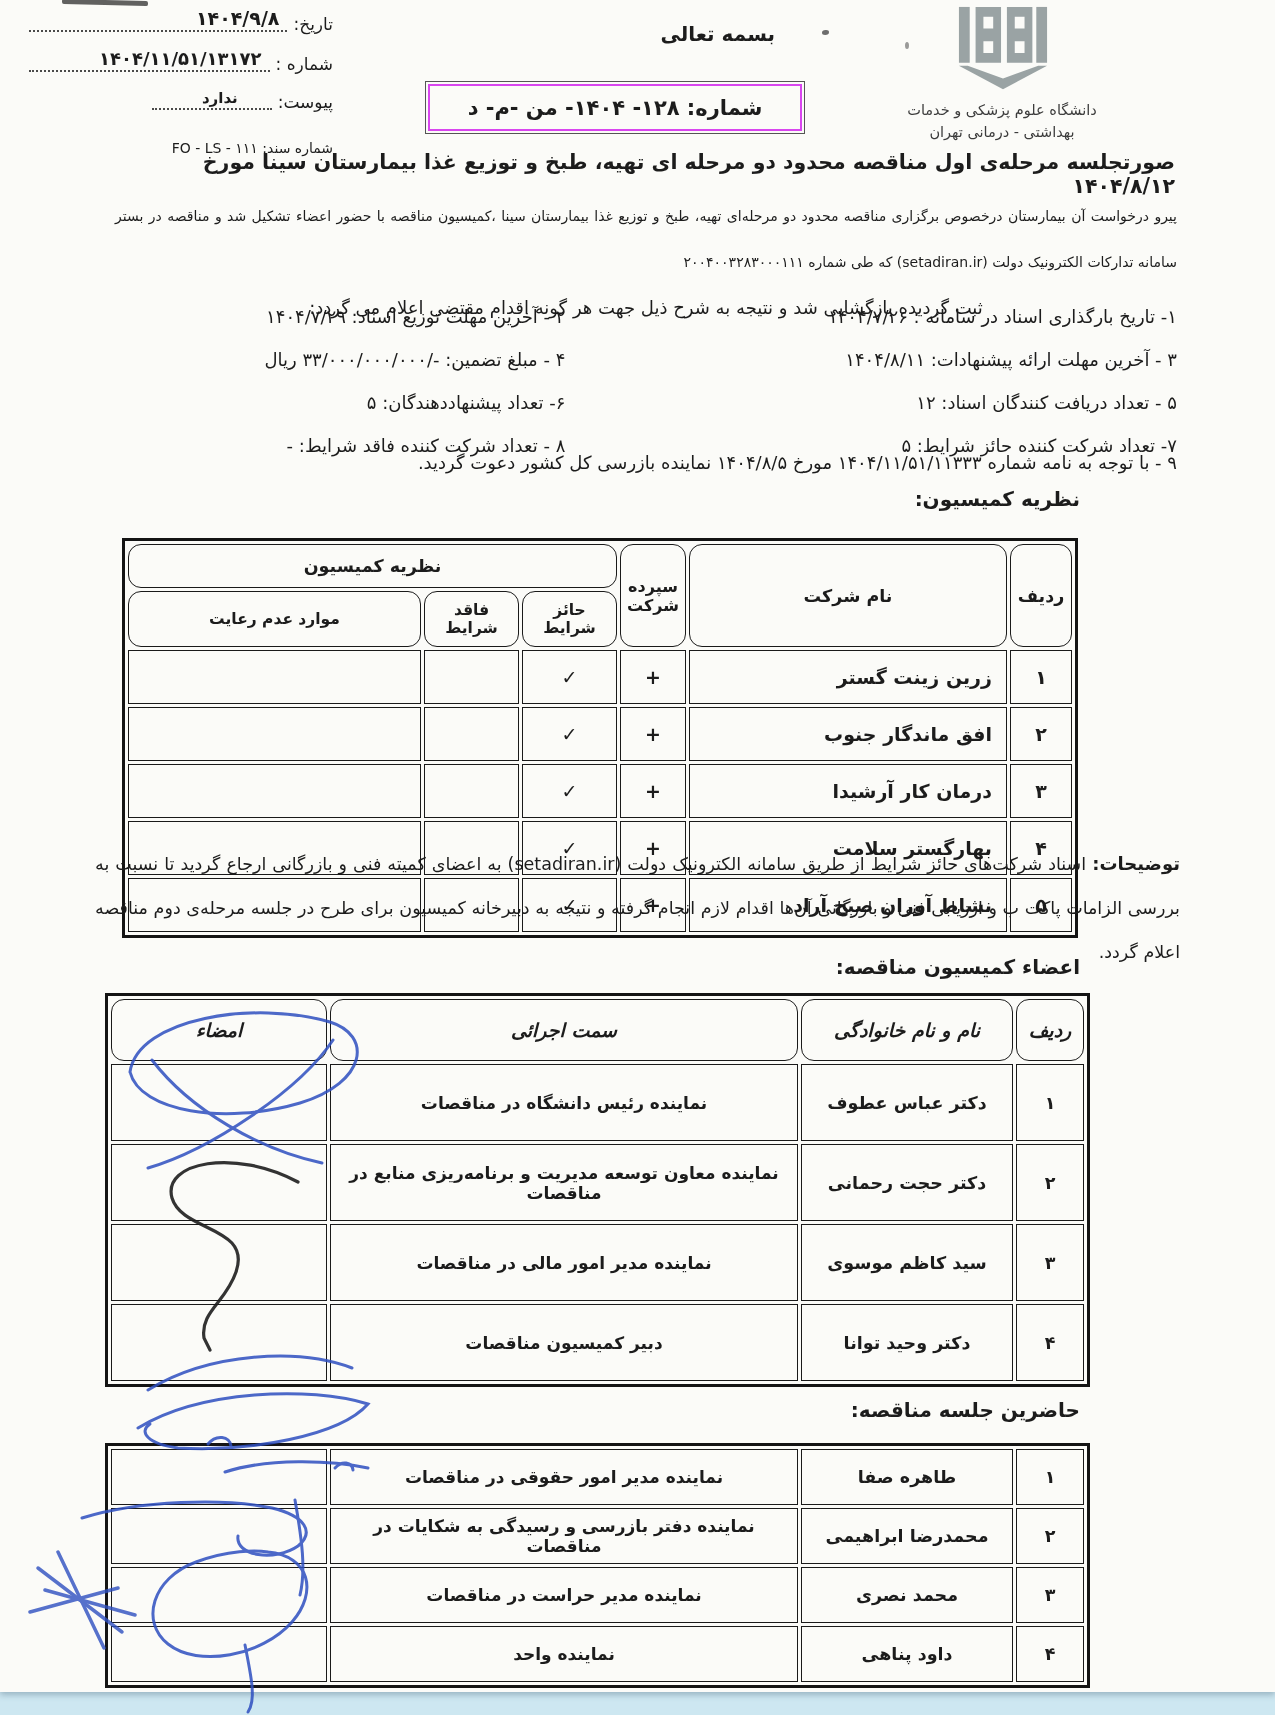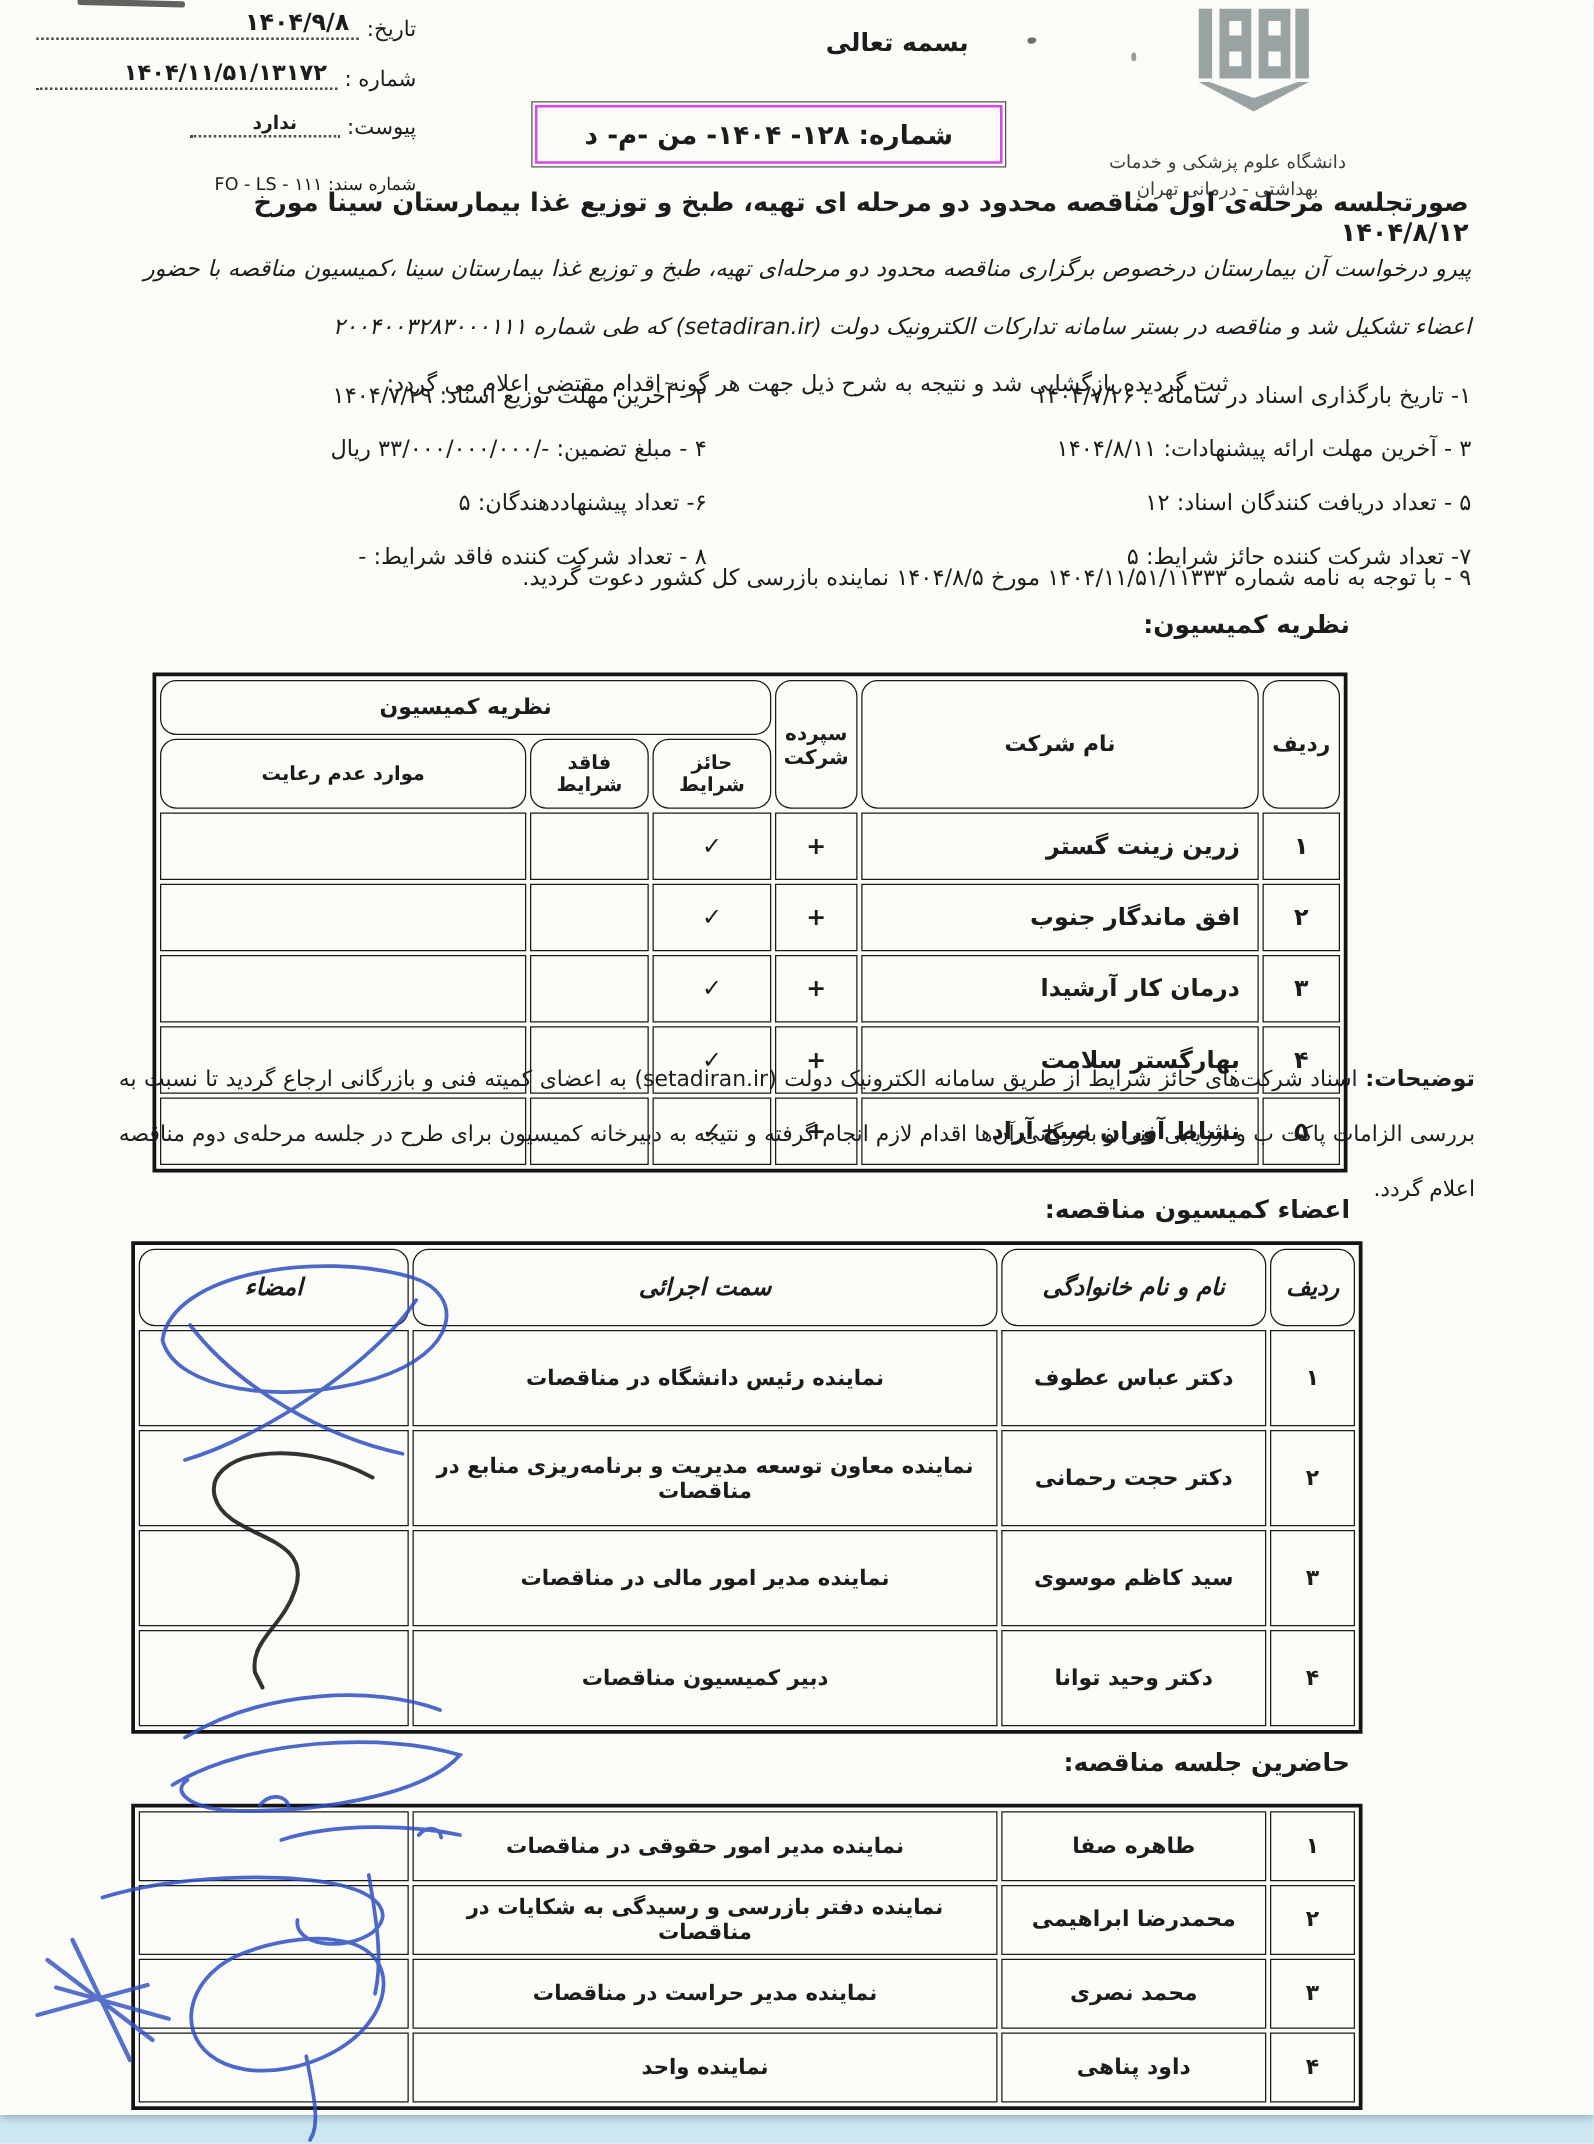--- a/index.html
+++ b/index.html
@@ -25,25 +25,25 @@
   .doc-code { font-size:14px;margin-top:12px; }
 
   .besmele { left:545px; top:22px; width:230px; text-align:right; font-weight:bold; font-size:20px; }
   .number-box {
     left:428px; top:84px; width:374px; height:47px;
     border:2px solid #d946ef; outline:1px solid #555; outline-offset:2px;
     display:flex; align-items:center; justify-content:center;
     font-weight:bold; font-size:21px;
   }
   .logo-wrap { left:925px; top:4px; width:156px; height:94px; }
-  .logo-caption { left:873px; top:100px; width:218px; text-align:center; font-size:14.5px; color:#3c3c3c; line-height:1.5;margin-top:20px; }
+  .logo-caption { left:893px; top:100px; width:218px; text-align:center; font-size:14.5px; color:#3c3c3c; line-height:1.5; }
 
   
   .doc-title { left:100px; top:150px; width:1075px; text-align:right; font-weight:bold; font-size:20.5px; }
-  .intro { left:115px; top:193px; width:1062px; font-size:18px; line-height:46px; text-align:justify;font-style:italic; }
+  .intro { left:115px; top:193px; width:1062px; font-size:14px; line-height:46px; text-align:justify; }
   .intro-tail { left:115px; top:285px; width:1062px; font-size:18px; line-height:46px; text-align:center; }
   .items-grid {
     left:120px; top:306px; width:1057px;
     display:grid; grid-template-columns:52% 48%; row-gap:0;
   }
   .items-grid .item { height:43px; font-size:18px; text-align:right; white-space:nowrap; }
   .items-grid .item.left-col { padding-left:0; padding-right:0; text-align:right; transform:translateX(-62px); }
   .item9 { left:120px; top:452px; width:1057px; font-size:18px; text-align:right; }
   .sec-heading { font-weight:bold; font-size:20px; text-align:right; }
 

